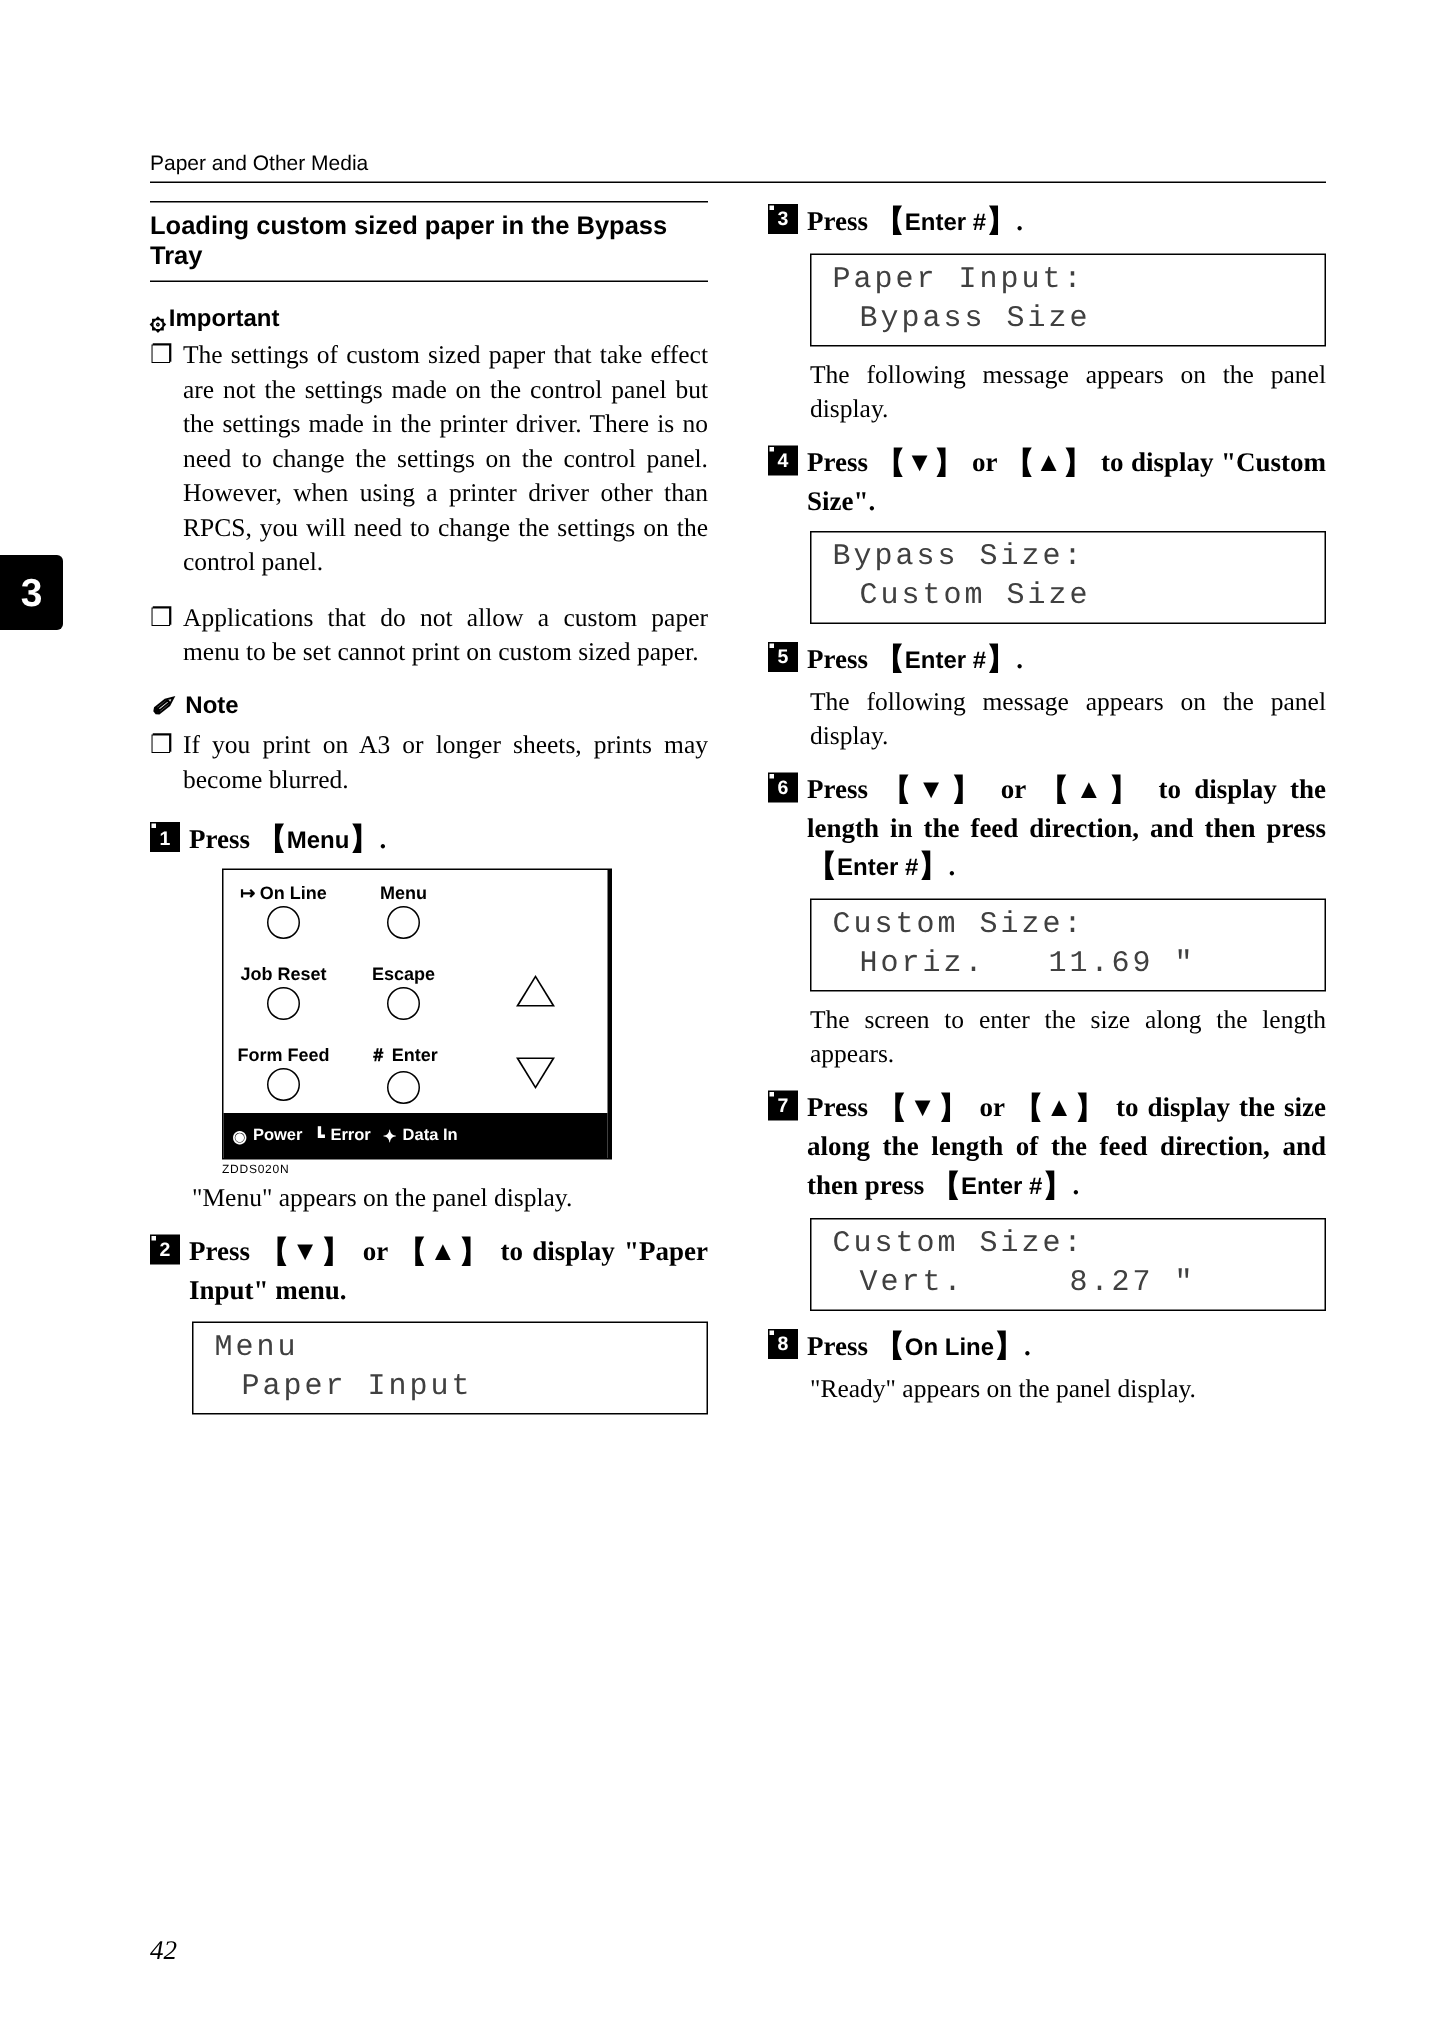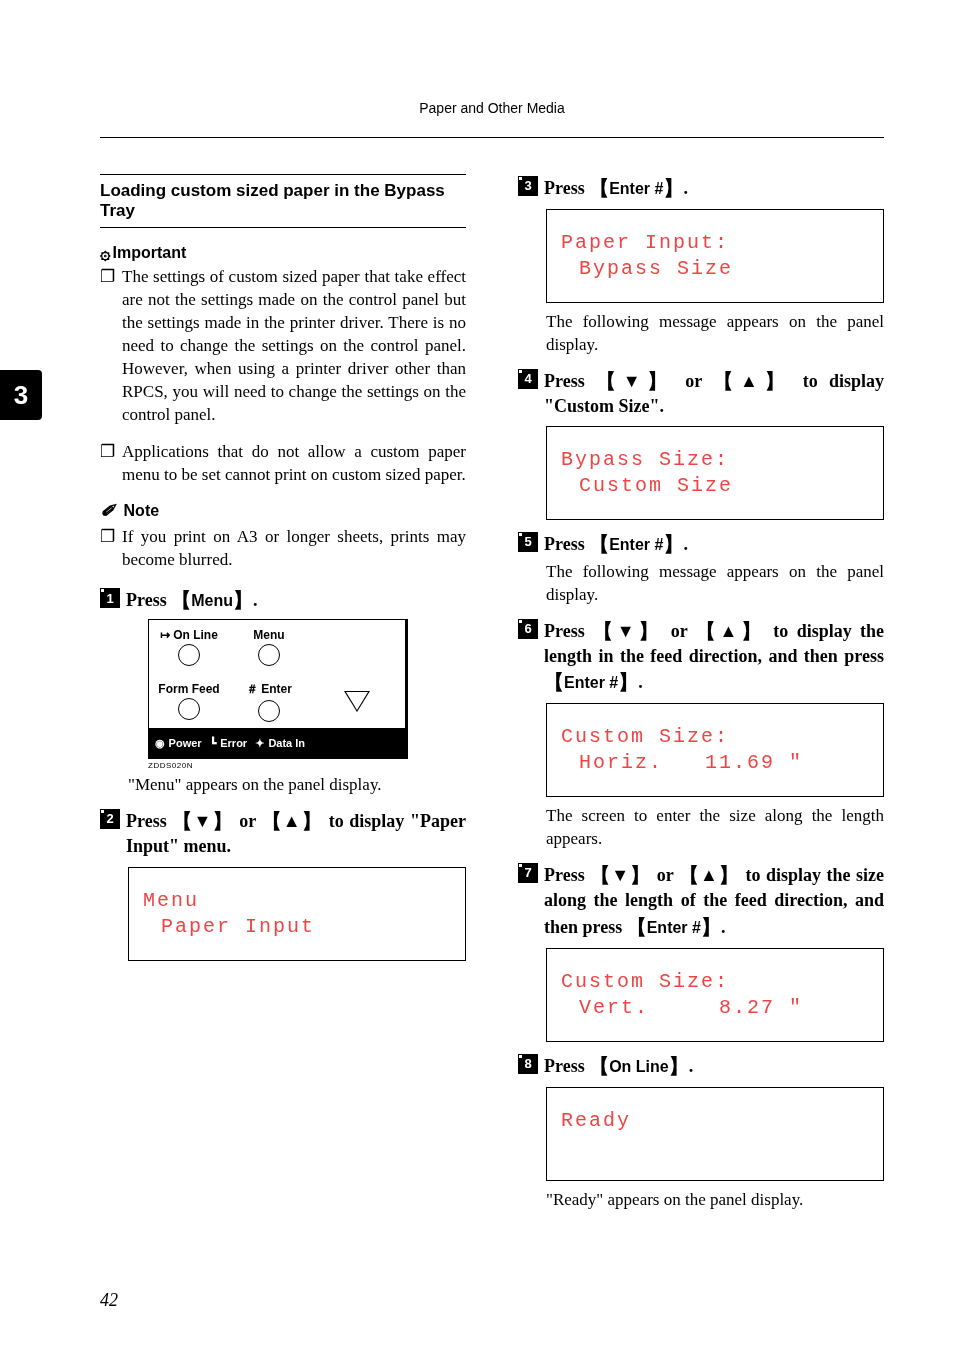--- a/index.html
+++ b/index.html
@@ -9,27 +9,26 @@
     background: #fff;
     width: 954px;
     height: 1351px;
     position: relative;
     padding: 100px 70px 60px 100px;
   }
   .running-head {
     font-family: Helvetica, Arial, sans-serif;
     font-size: 14px;
     border-bottom: 1px solid #000;
-    padding-bottom: 21px;
-    margin-bottom: 36px;
-    text-align: center;
+    padding-bottom: 5px;
+    margin-bottom: 12px;
   }
   .columns {
     display: flex;
-    gap: 52px;
+    gap: 40px;
   }
   .col { width: 50%; }
   .subsection {
     font-family: Helvetica, Arial, sans-serif;
     font-weight: bold;
     font-size: 17px;
     border-top: 1.5px solid #000;
     border-bottom: 1px solid #000;
     padding: 6px 0;
     margin-bottom: 16px;
@@ -76,26 +75,26 @@
   }
   .step-body { margin-left: 28px; text-align: justify; line-height: 1.35; margin-top: 4px; }
   .key {
     font-family: Helvetica, Arial, sans-serif;
     font-weight: bold;
     font-size: 16px;
   }
   .bracket { font-family: Arial, sans-serif; font-weight: bold; font-size: 20px; position: relative; top: 1px; }
   .lcd {
     border: 1.5px solid #000;
-    padding: 20px 14px;
+    padding: 4px 14px;
     margin: 8px 0 8px 28px;
     font-family: "Courier New", monospace;
     font-size: 20px;
     letter-spacing: 2px;
-    color: #ef4444;
+    color: #404040;
     line-height: 1.3;
     white-space: pre;
   }
   .lcd-line2 { padding-left: 18px; }
   .side-tab {
     position: absolute;
     left: 0; top: 370px;
     width: 42px; height: 50px;
     background: #000; color: #fff;
     font-family: Arial, sans-serif;
@@ -221,20 +220,35 @@
                 <div class="pcircle"></div>
               </div>
             <div class="panel-cell">
                 <span>Menu</span>
                 <div class="pcircle"></div>
               </div>
             <div class="panel-cell panel-wide"></div>
           </div>
           <div class="panel-row">
             <div class="panel-cell">
+                <span>Job Reset</span>
+                <div class="pcircle"></div>
+              </div>
+            <div class="panel-cell">
+                <span>Escape</span>
+                <div class="pcircle"></div>
+              </div>
+            <div class="panel-cell panel-wide">
+                <div style="position:relative;z-index:0">
+                  <div class="tri-up"></div>
+                </div>
+              </div>
+          </div>
+          <div class="panel-row">
+            <div class="panel-cell">
                 <span>Form Feed</span>
                 <div class="pcircle"></div>
               </div>
             <div class="panel-cell">
                 <div class="label-row">
                   <span>＃</span>
                   <span>Enter</span>
                 </div>
                 <div class="pcircle"></div>
               </div>
@@ -324,21 +338,19 @@
       </div>
       <div class="lcd"><span>Custom Size:</span>
 <span class="lcd-line2">Vert.     8.27 "</span></div>
     </div>
 
     <div class="step">
       <div class="step-head">
         <span class="step-num">8</span>
         <span><span>Press </span><span class="bracket">【</span><span class="key">On Line</span><span class="bracket">】</span><span>.</span></span>
       </div>
-      <div class="lcd"><span>Ready</span>
-<span class="lcd-line2"> </span></div>
       <div class="step-body">"Ready" appears on the panel display.</div>
     </div>
 
   </div>
 </div>
 
 <div class="page-num">42</div>
 
 </body></html>

